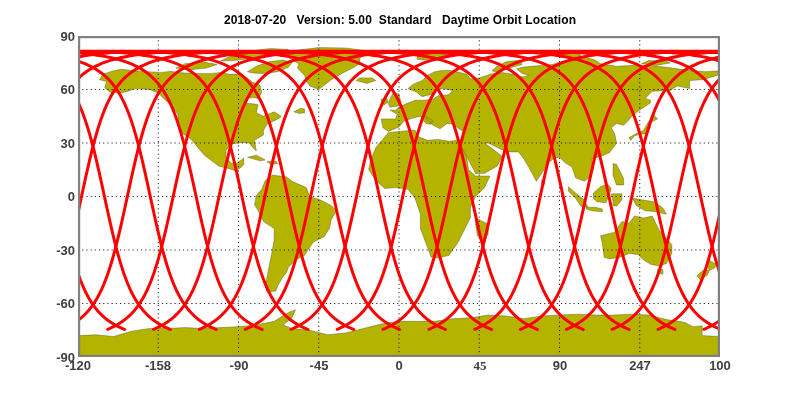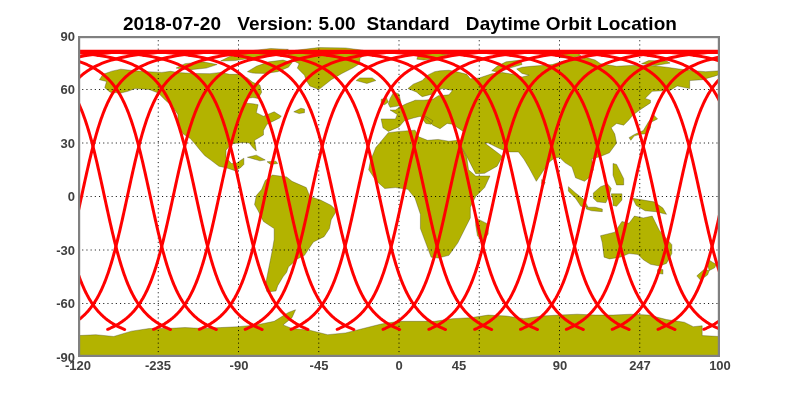--- a/index.html
+++ b/index.html
@@ -1,20 +1,20 @@
 <!DOCTYPE html>
 <html><head>
 <meta charset="utf-8">
 <style>
   html,body{margin:0;padding:0;background:#ffffff;}
   body{width:800px;height:400px;overflow:hidden;
        font-family:"Liberation Sans","DejaVu Sans",sans-serif;}
   #stage{position:relative;width:800px;height:400px;background:#ffffff;}
   #title{position:absolute;left:0;top:13px;width:800px;text-align:center;
-         font-size:19px;font-weight:bold;color:#000;letter-spacing:0.1px;
+         font-size:12px;font-weight:bold;color:#000;letter-spacing:0.1px;
          white-space:pre;}
   #plot{position:absolute;left:78px;top:36px;width:642px;height:321px;
         background:#ffffff;box-sizing:border-box;}
   #plot svg{display:block;}
   .frame{fill:none;stroke:#808080;stroke-width:2.2;}
   .ytick,.xtick{position:absolute;font-size:13px;font-weight:bold;color:#404040;
                 white-space:nowrap;}
   .ytick{right:725px;text-align:right;}
   .xtick{top:358px;text-align:center;}
   .land{fill:#b3b300;stroke:#3a3a1a;stroke-width:0.35;}
@@ -32,25 +32,25 @@
 
   <div id="ytick-90" class="ytick" style="top:29px;">90</div>
   <div id="ytick-60" class="ytick" style="top:82px;">60</div>
   <div id="ytick-30" class="ytick" style="top:136px;">30</div>
   <div id="ytick-0" class="ytick" style="top:189px;">0</div>
   <div id="ytick-m30" class="ytick" style="top:243px;">-30</div>
   <div id="ytick-m60" class="ytick" style="top:296px;margin-left:38px;">-60</div>
   <div id="ytick-m90" class="ytick" style="top:350px;">-90</div>
 
   <div class="xtick" style="left:48px;width:60px;">-120</div>
-  <div class="xtick" style="left:128px;width:60px;">-235</div>
+  <div class="xtick" style="left:128px;width:60px;">-158</div>
   <div class="xtick" style="left:209px;width:60px;">-90</div>
   <div class="xtick" style="left:289px;width:60px;">-45</div>
   <div class="xtick" style="left:369px;width:60px;">0</div>
-  <div class="xtick" style="left:429px;width:60px;">45</div>
+  <div class="xtick" style="left:450px;width:60px;font-family:Liberation Serif, serif;">45</div>
   <div class="xtick" style="left:530px;width:60px;">90</div>
   <div class="xtick" style="left:610px;width:60px;">247</div>
   <div class="xtick" style="left:690px;width:60px;">100</div>
 
   <div id="plot">
     <svg id="map" width="642" height="321" viewBox="0 0 642 321">
       <defs>
         <clipPath id="clipPlot">
             <rect x="0" y="0" width="642" height="321"></rect>
           </clipPath>

